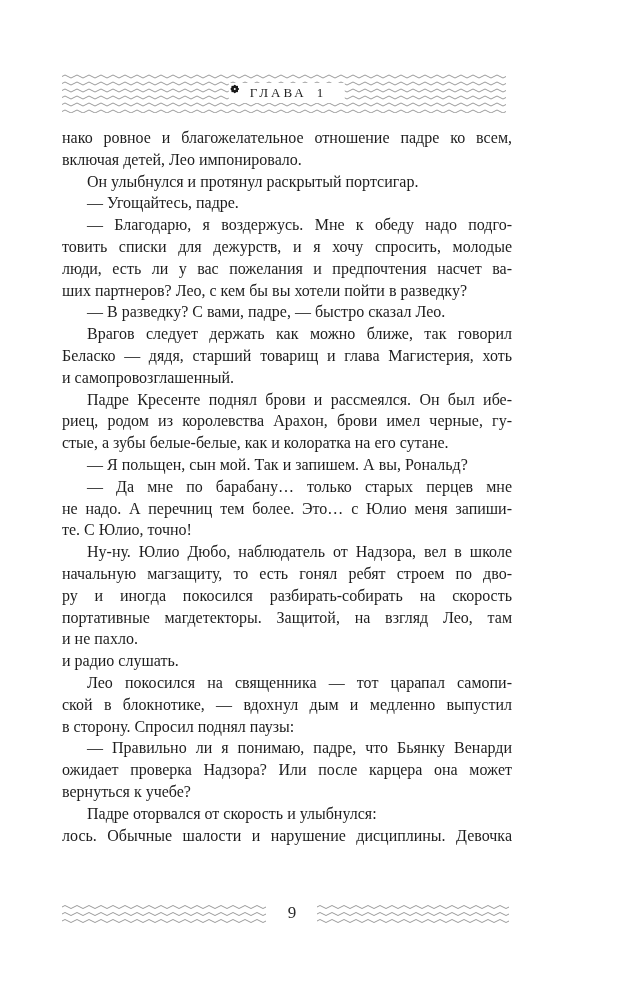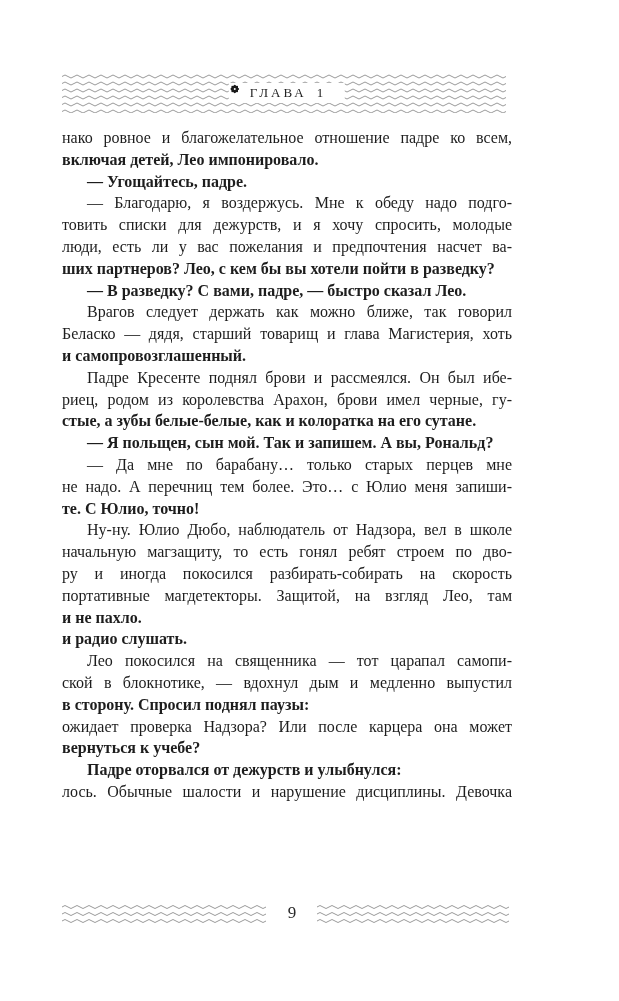--- a/index.html
+++ b/index.html
@@ -38,21 +38,20 @@
     font-size:16px;line-height:21.8px;color:#1d1d1d;
   }
   .line{
     text-align:justify;
     -moz-text-align-last:justify;
     text-align-last:justify;
   }
   .line.parend{
     -moz-text-align-last:left;
     text-align-last:left;
-    font-weight:bold;
   }
   .line.indent{text-indent:25px;}
   
   .footer{
     position:absolute;left:62px;top:901px;width:450px;height:24px;
     display:flex;align-items:center;
   }
   .footer svg{display:block;}
   .folio{
     width:50px;text-align:center;
@@ -89,20 +88,21 @@
           <rect x="3.9" y="3.9" width="8.2" height="8.2" transform="rotate(45 8 8)"></rect>
         </g>
         <circle cx="8" cy="8" r="1.3" fill="#ffffff"></circle>
       </svg>
     </div>
   </div>
 
   <div class="body-text" style="color: rgb(29, 29, 29);">
       <div class="line">нако ровное и благожелательное отношение падре ко всем,</div>
       <div class="line parend">включая детей, Лео импонировало.</div>
+      <div class="line indent parend">Он улыбнулся и протянул раскрытый портсигар.</div>
       <div class="line indent parend">— Угощайтесь, падре.</div>
       <div class="line indent">— Благодарю, я воздержусь. Мне к обеду надо подго-</div>
       <div class="line">товить списки для дежурств, и я хочу спросить, молодые</div>
       <div class="line">люди, есть ли у вас пожелания и предпочтения насчет ва-</div>
       <div class="line parend">ших партнеров? Лео, с кем бы вы хотели пойти в разведку?</div>
       <div class="line indent parend">— В разведку? С вами, падре, — быстро сказал Лео.</div>
       <div class="line indent">Врагов следует держать как можно ближе, так говорил</div>
       <div class="line">Беласко — дядя, старший товарищ и глава Магистерия, хоть</div>
       <div class="line parend">и самопровозглашенный.</div>
       <div class="line indent">Падре Кресенте поднял брови и рассмеялся. Он был ибе-</div>
@@ -114,23 +114,24 @@
       <div class="line parend">те. С Юлио, точно!</div>
       <div class="line indent">Ну-ну. Юлио Дюбо, наблюдатель от Надзора, вел в школе</div>
       <div class="line">начальную магзащиту, то есть гонял ребят строем по дво-</div>
       <div class="line">ру и иногда покосился разбирать-собирать на скорость</div>
       <div class="line">портативные магдетекторы. Защитой, на взгляд Лео, там</div>
       <div class="line parend">и не пахло.</div>
       <div class="line parend">и радио слушать.</div>
       <div class="line indent">Лео покосился на священника — тот царапал самопи-</div>
       <div class="line">ской в блокнотике, — вдохнул дым и медленно выпустил</div>
       <div class="line parend">в сторону. Спросил поднял паузы:</div>
+      <div class="line indent">— Правильно ли я понимаю, падре, что Бьянку Венарди</div>
       <div class="line">ожидает проверка Надзора? Или после карцера она может</div>
       <div class="line parend">вернуться к учебе?</div>
-      <div class="line indent parend">Падре оторвался от дежурств и улыбнулся:</div>
+      <div class="line indent parend">Падре оторвался от скорость и улыбнулся:</div>
       <div class="line">лось. Обычные шалости и нарушение дисциплины. Девочка</div>
     </div>
 
   <div class="footer">
     <svg width="205" height="24">
         <path d="M0 6 q3 -3 6 0 t6 0 t6 0 t6 0 t6 0 t6 0 t6 0 t6 0 t6 0 t6 0 t6 0 t6 0 t6 0 t6 0 t6 0 t6 0 t6 0 t6 0 t6 0 t6 0 t6 0 t6 0 t6 0 t6 0 t6 0 t6 0 t6 0 t6 0 t6 0 t6 0 t6 0 t6 0 t6 0 t6 0" fill="none" stroke="#9a9a9a" stroke-width="1"></path>
         <path d="M0 13 q3 -3 6 0 t6 0 t6 0 t6 0 t6 0 t6 0 t6 0 t6 0 t6 0 t6 0 t6 0 t6 0 t6 0 t6 0 t6 0 t6 0 t6 0 t6 0 t6 0 t6 0 t6 0 t6 0 t6 0 t6 0 t6 0 t6 0 t6 0 t6 0 t6 0 t6 0 t6 0 t6 0 t6 0 t6 0" fill="none" stroke="#9a9a9a" stroke-width="1"></path>
         <path d="M0 20 q3 -3 6 0 t6 0 t6 0 t6 0 t6 0 t6 0 t6 0 t6 0 t6 0 t6 0 t6 0 t6 0 t6 0 t6 0 t6 0 t6 0 t6 0 t6 0 t6 0 t6 0 t6 0 t6 0 t6 0 t6 0 t6 0 t6 0 t6 0 t6 0 t6 0 t6 0 t6 0 t6 0 t6 0 t6 0" fill="none" stroke="#9a9a9a" stroke-width="1"></path>
       </svg>
     <div class="folio">9</div>

